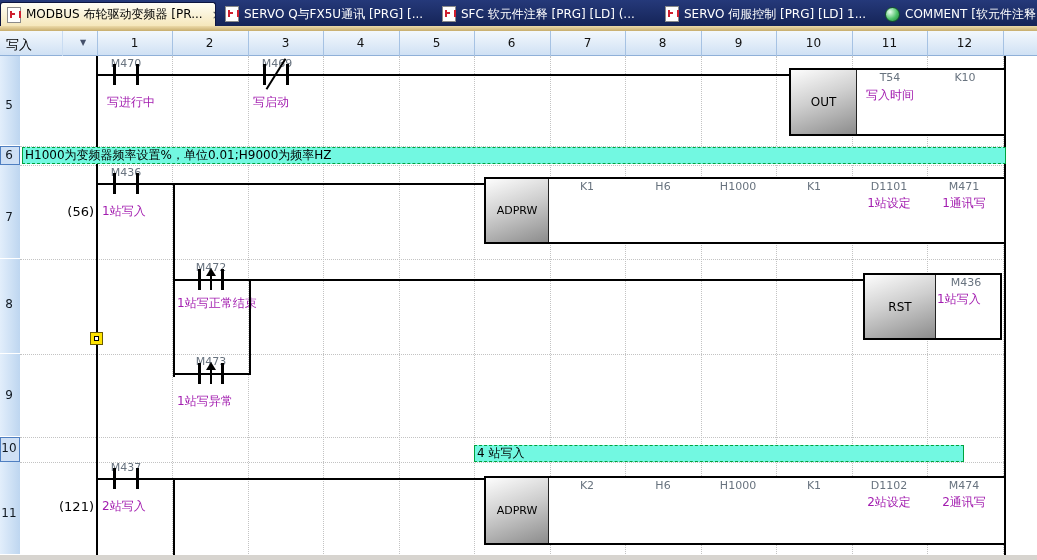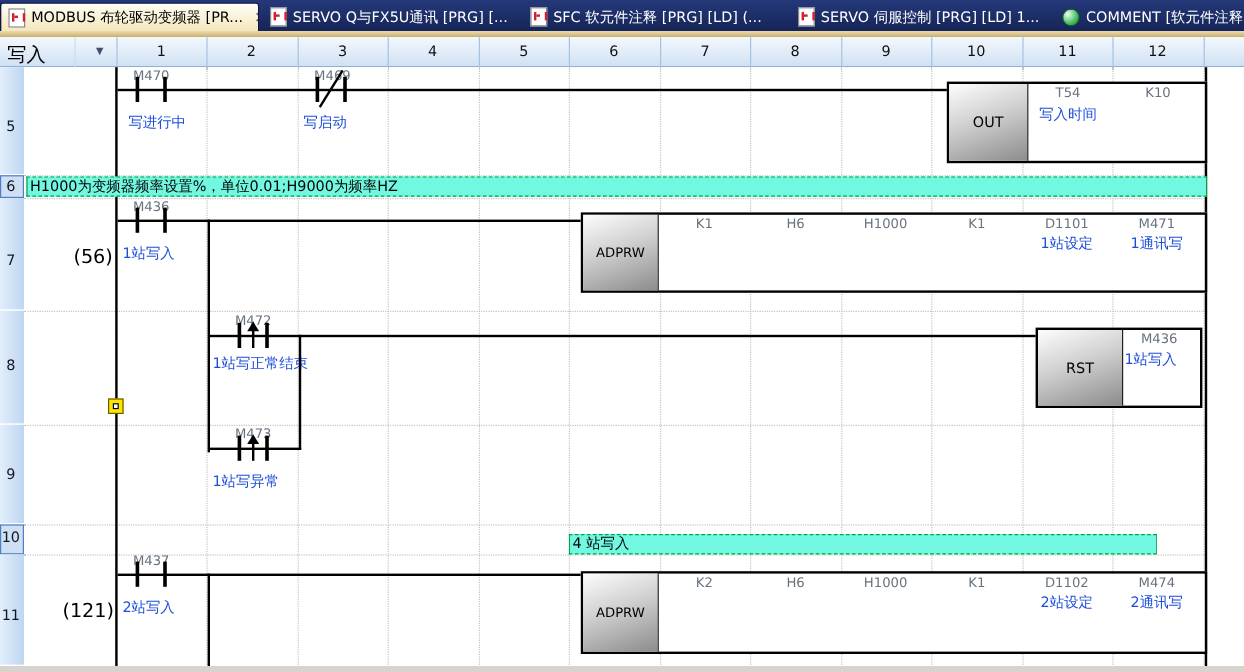--- a/index.html
+++ b/index.html
@@ -19,21 +19,21 @@
   .doc-icon .glyph i{position:absolute;left:0;top:2px;width:3px;height:2px;background:#cf2030;}
   .globe-icon{width:13px;height:13px;border-radius:50%;flex:0 0 auto;
        background:radial-gradient(circle at 4px 4px,#eafff0,#4fc36a 55%,#1d7a34);
        border:1px solid #14552a;}
   .tab-close{margin-left:4px;color:#555;font-size:13px;line-height:13px;cursor:default;}
   #understrip{position:absolute;left:0;top:26px;width:1037px;height:5px;
        background:linear-gradient(#ecdaa9,#c7ad6d);}
   
   #header{position:absolute;left:0;top:31px;width:1037px;height:25px;box-sizing:border-box;
        background:linear-gradient(#f3f8fd,#d0e1f4);border-bottom:1px solid #8fb0d8;}
-  #mode-label{position:absolute;left:6px;top:5px;font-size:16px;color:#000;text-align:right;}
+  #mode-label{position:absolute;left:6px;top:5px;font-size:13px;color:#000;text-align:right;}
   #mode-arrow{position:absolute;left:80px;top:7px;font-size:8px;color:#44506a;}
   .hcol{position:absolute;top:5px;width:75px;text-align:center;font-size:12px;color:#111;}
   .hsep{position:absolute;top:0;width:1px;height:25px;background:#a6c2e3;}
   
   #ladder{position:absolute;left:0;top:56px;width:1037px;height:504px;background:#fff;}
   .gut{position:absolute;left:0;width:20px;box-sizing:border-box;
        background:linear-gradient(90deg,#e2eefb,#bed6f0);border-bottom:1px solid #fff;}
   .gut.sel{background:#cfe0f5;border:1px solid #4f7fc1;}
   .gnum{position:absolute;left:0;width:18px;text-align:center;font-size:12px;color:#101820;}
   .gv{position:absolute;width:1px;border-left:1px dotted #c3c3c3;}
@@ -44,24 +44,24 @@
   .contact{position:absolute;width:26px;height:21px;}
   .cbar{position:absolute;top:0;width:3px;height:21px;background:#000;}
   .cbar.l{left:0}.cbar.r{right:0}
   .slash{position:absolute;left:-5px;top:9px;width:36px;height:2px;background:#000;
        transform:rotate(-58deg);}
   .pstem{position:absolute;left:12px;top:5px;width:2px;height:16px;background:#000;}
   .phead{position:absolute;left:8px;top:-1px;width:0;height:0;
        border-left:5px solid transparent;border-right:5px solid transparent;
        border-bottom:8px solid #000;}
   .dev{position:absolute;width:70px;text-align:center;font-size:11px;color:#68737f;white-space:nowrap;}
-  .cmt{position:absolute;font-size:12px;color:#1d4ed8;line-height:14px;white-space:nowrap;}
+  .cmt{position:absolute;font-size:12px;color:#a21caf;line-height:14px;white-space:nowrap;}
   .cmt.c{width:72px;text-align:center;}
   .cmt.wrap{white-space:normal;width:84px;}
-  .step{position:absolute;font-size:16px;color:#000;text-align:right;}
+  .step{position:absolute;font-size:13px;color:#000;text-align:right;}
   .blk{position:absolute;box-sizing:border-box;border:2px solid #000;background:#fff;}
   .gray{position:absolute;left:0;top:0;height:100%;box-sizing:border-box;
        border-right:1px solid #222;display:flex;align-items:center;justify-content:center;
        font-size:12px;color:#000;
        background:linear-gradient(160deg,#fdfdfd 0%,#cfcfcf 45%,#8c8c8c 100%);}
   .stmt{position:absolute;box-sizing:border-box;height:17px;background:#72f8e1;
        border:1px solid #00a23e;border-top-style:dashed;border-bottom-style:dashed;
        font-size:12px;color:#000;line-height:15px;padding-left:2px;white-space:nowrap;overflow:hidden;}
   #cursor{position:absolute;left:90px;top:276px;width:11px;height:11px;background:#ffe400;
        border:1px solid #6b5c00;}

